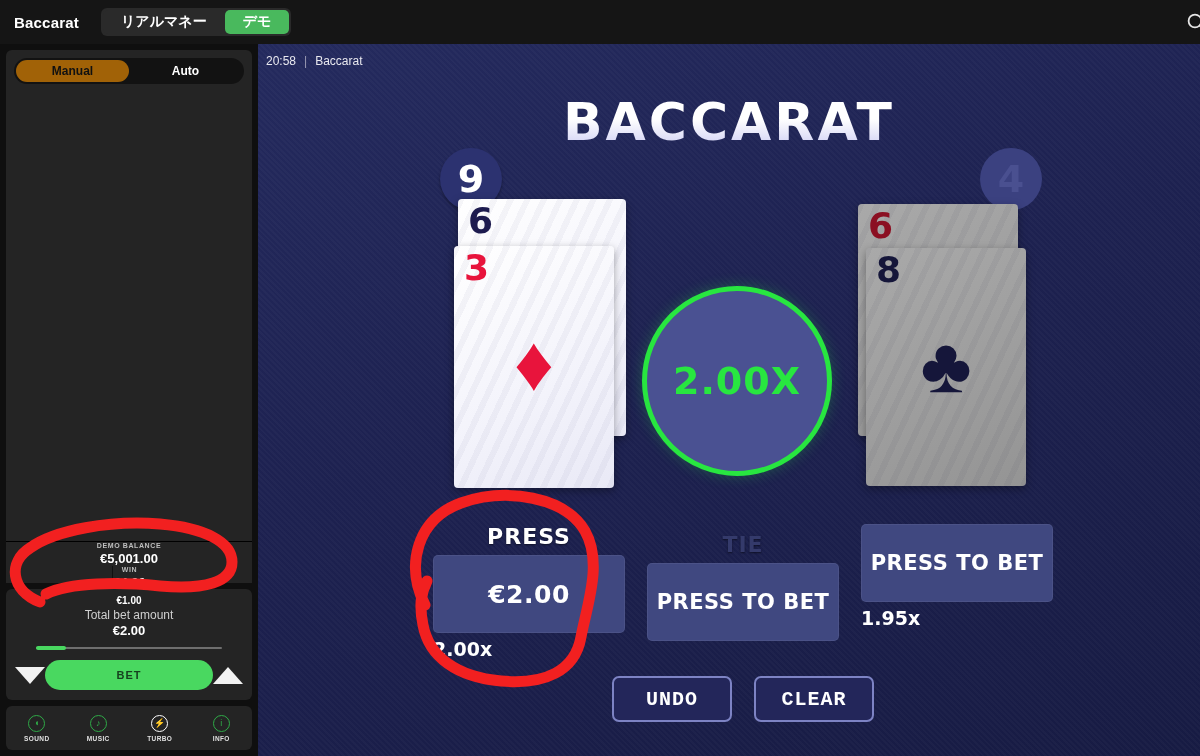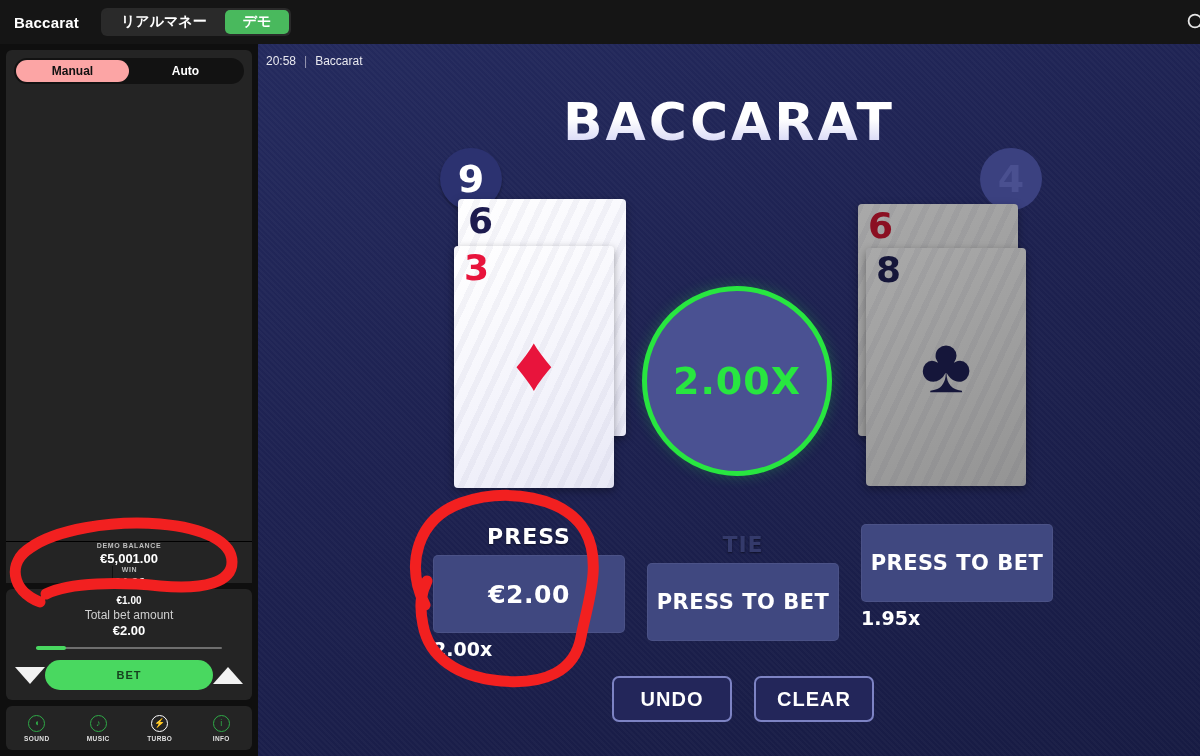--- a/index.html
+++ b/index.html
@@ -52,21 +52,21 @@
   }
   .mode-toggle {
     margin: 8px; height: 26px; background: #121212;
     border-radius: 14px; display: flex; padding: 2px;
   }
   .mode-btn {
     flex: 1; border-radius: 13px; display: flex;
     align-items: center; justify-content: center;
     font-size: 12px; font-weight: bold; cursor: pointer;
   }
-  .mode-btn.active { background: #fca5a5; color: #111111; }
+  .mode-btn.active { background: #a16207; color: #111111; }
   .mode-btn.inactive { background: transparent; color: #ffffff; }
 
   .panel-body { flex: 1; }
 
   .balance-row {
     margin: 0 6px; background: #242424;
     border-top: 1px solid #000000;
     height: 42px; display: flex; align-items: center; flex-direction: column;
   }
   .balance-cell {
@@ -241,21 +241,21 @@
     font-family: "DejaVu Sans", sans-serif;
   }
   .action-row {
     display: flex; gap: 22px; justify-content: center; margin-top: 16px;
   }
   .action-btn {
     width: 120px; height: 46px; border-radius: 7px;
     background: #23265a; border: 2px solid #7d83c4;
     display: flex; align-items: center; justify-content: center;
     color: #ffffff; font-size: 20px; font-weight: bold;
-    font-family: Liberation Sans, sans-serif; letter-spacing: 1px;
+    font-family: Liberation Mono, monospace; letter-spacing: 1px;
     cursor: pointer;
   }
 
   
   .scribble { position: absolute; pointer-events: none; }
 </style>
 </head>
 <body>
 
 <div id="root">

